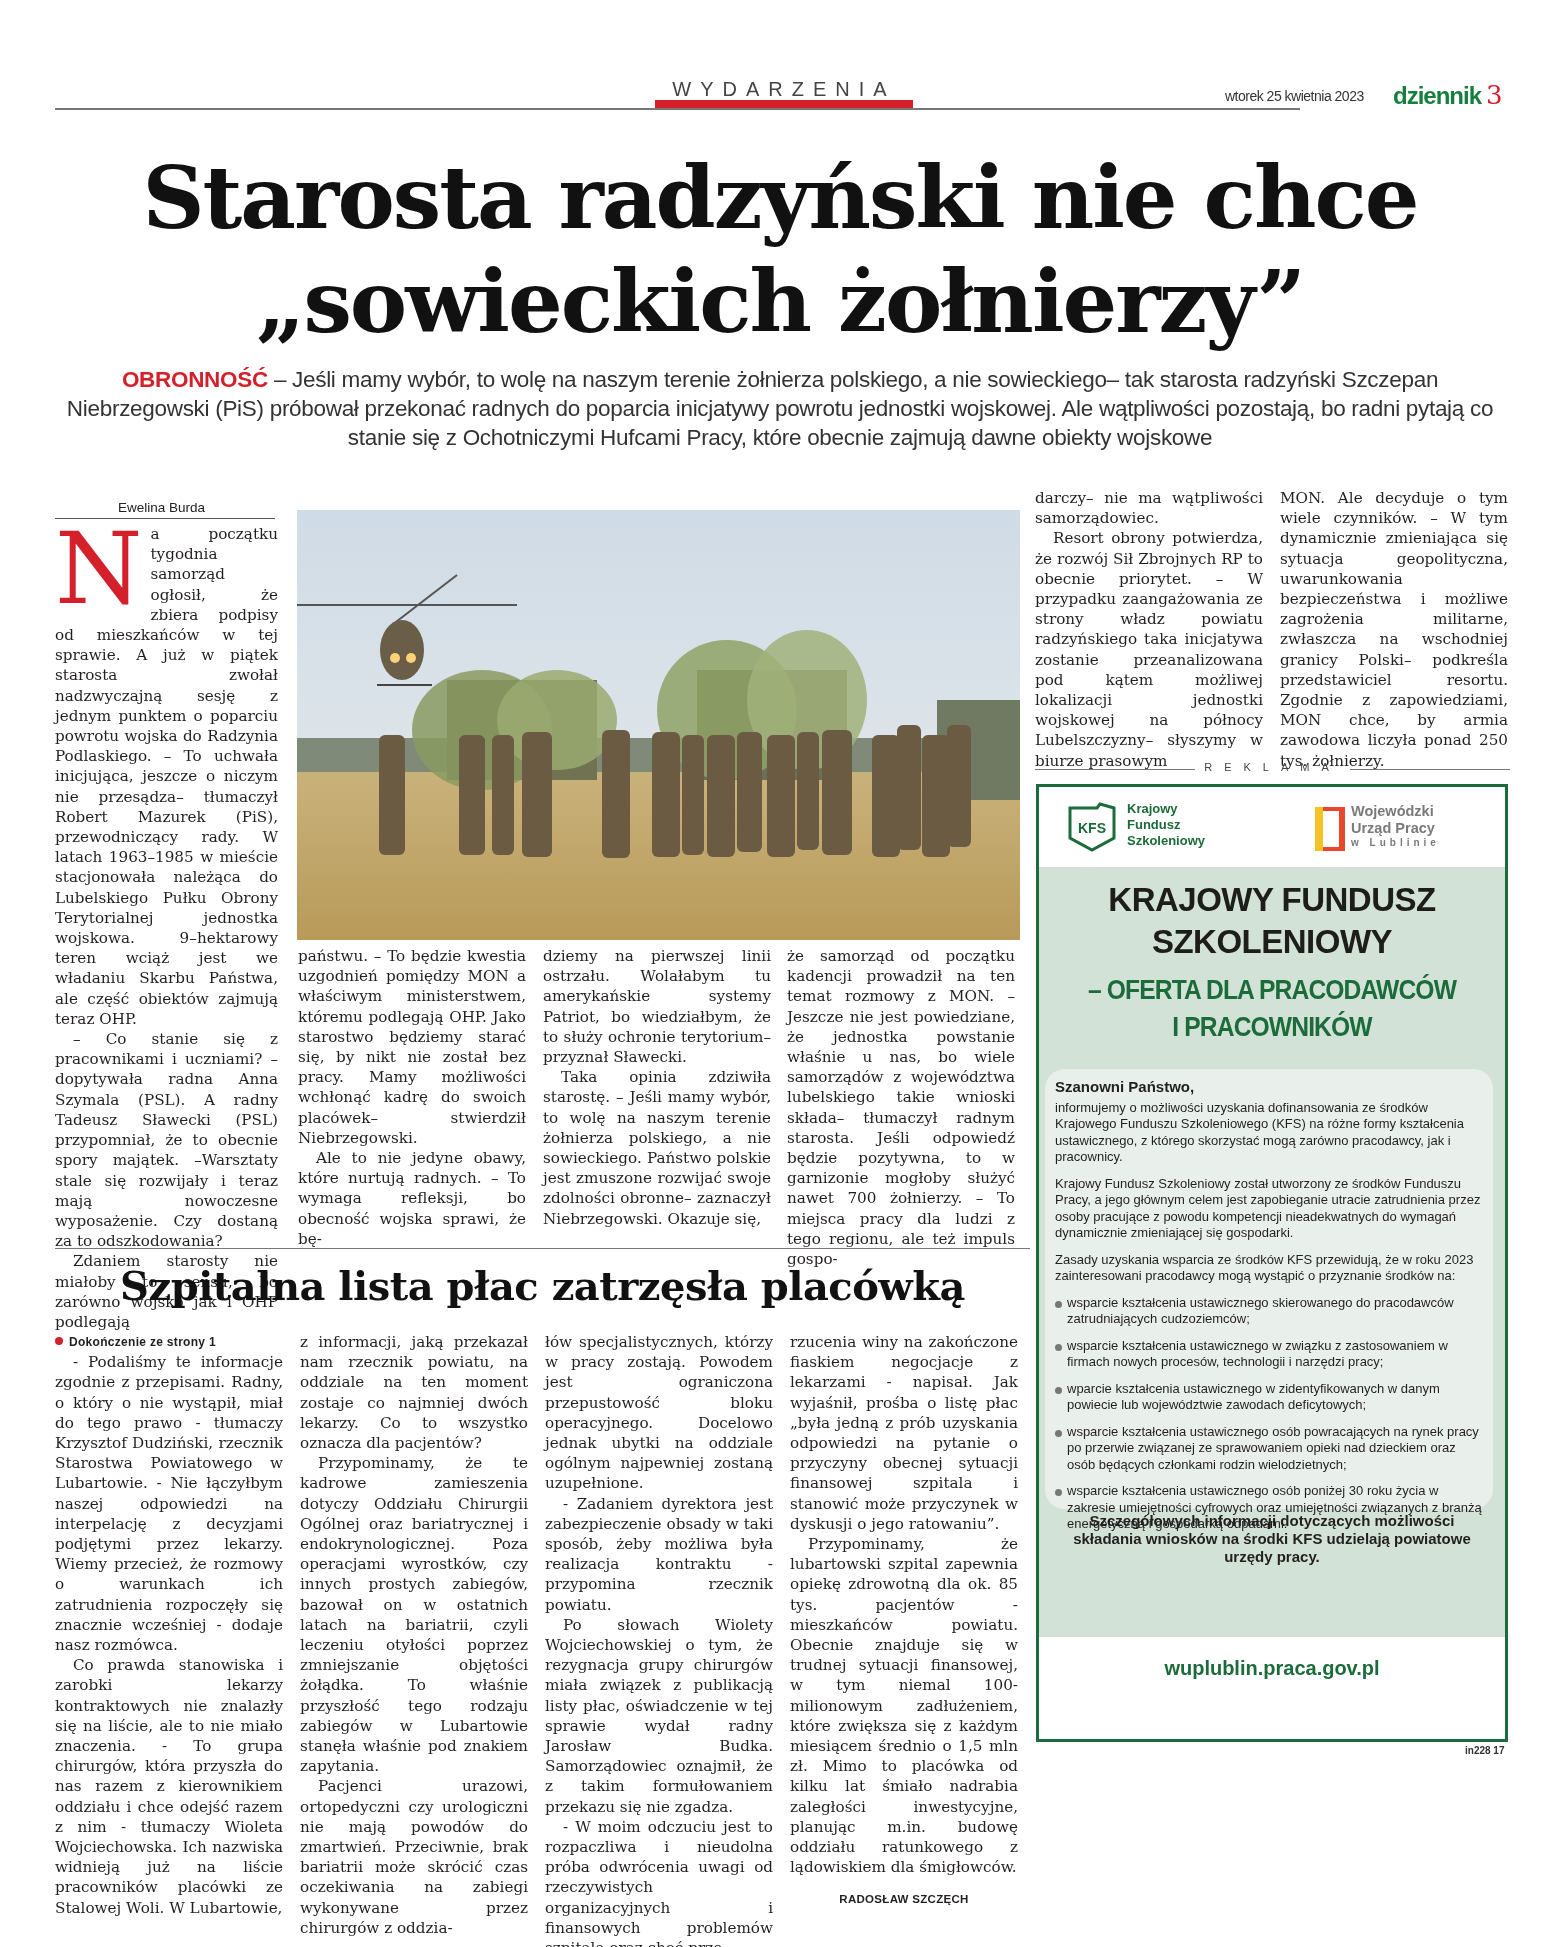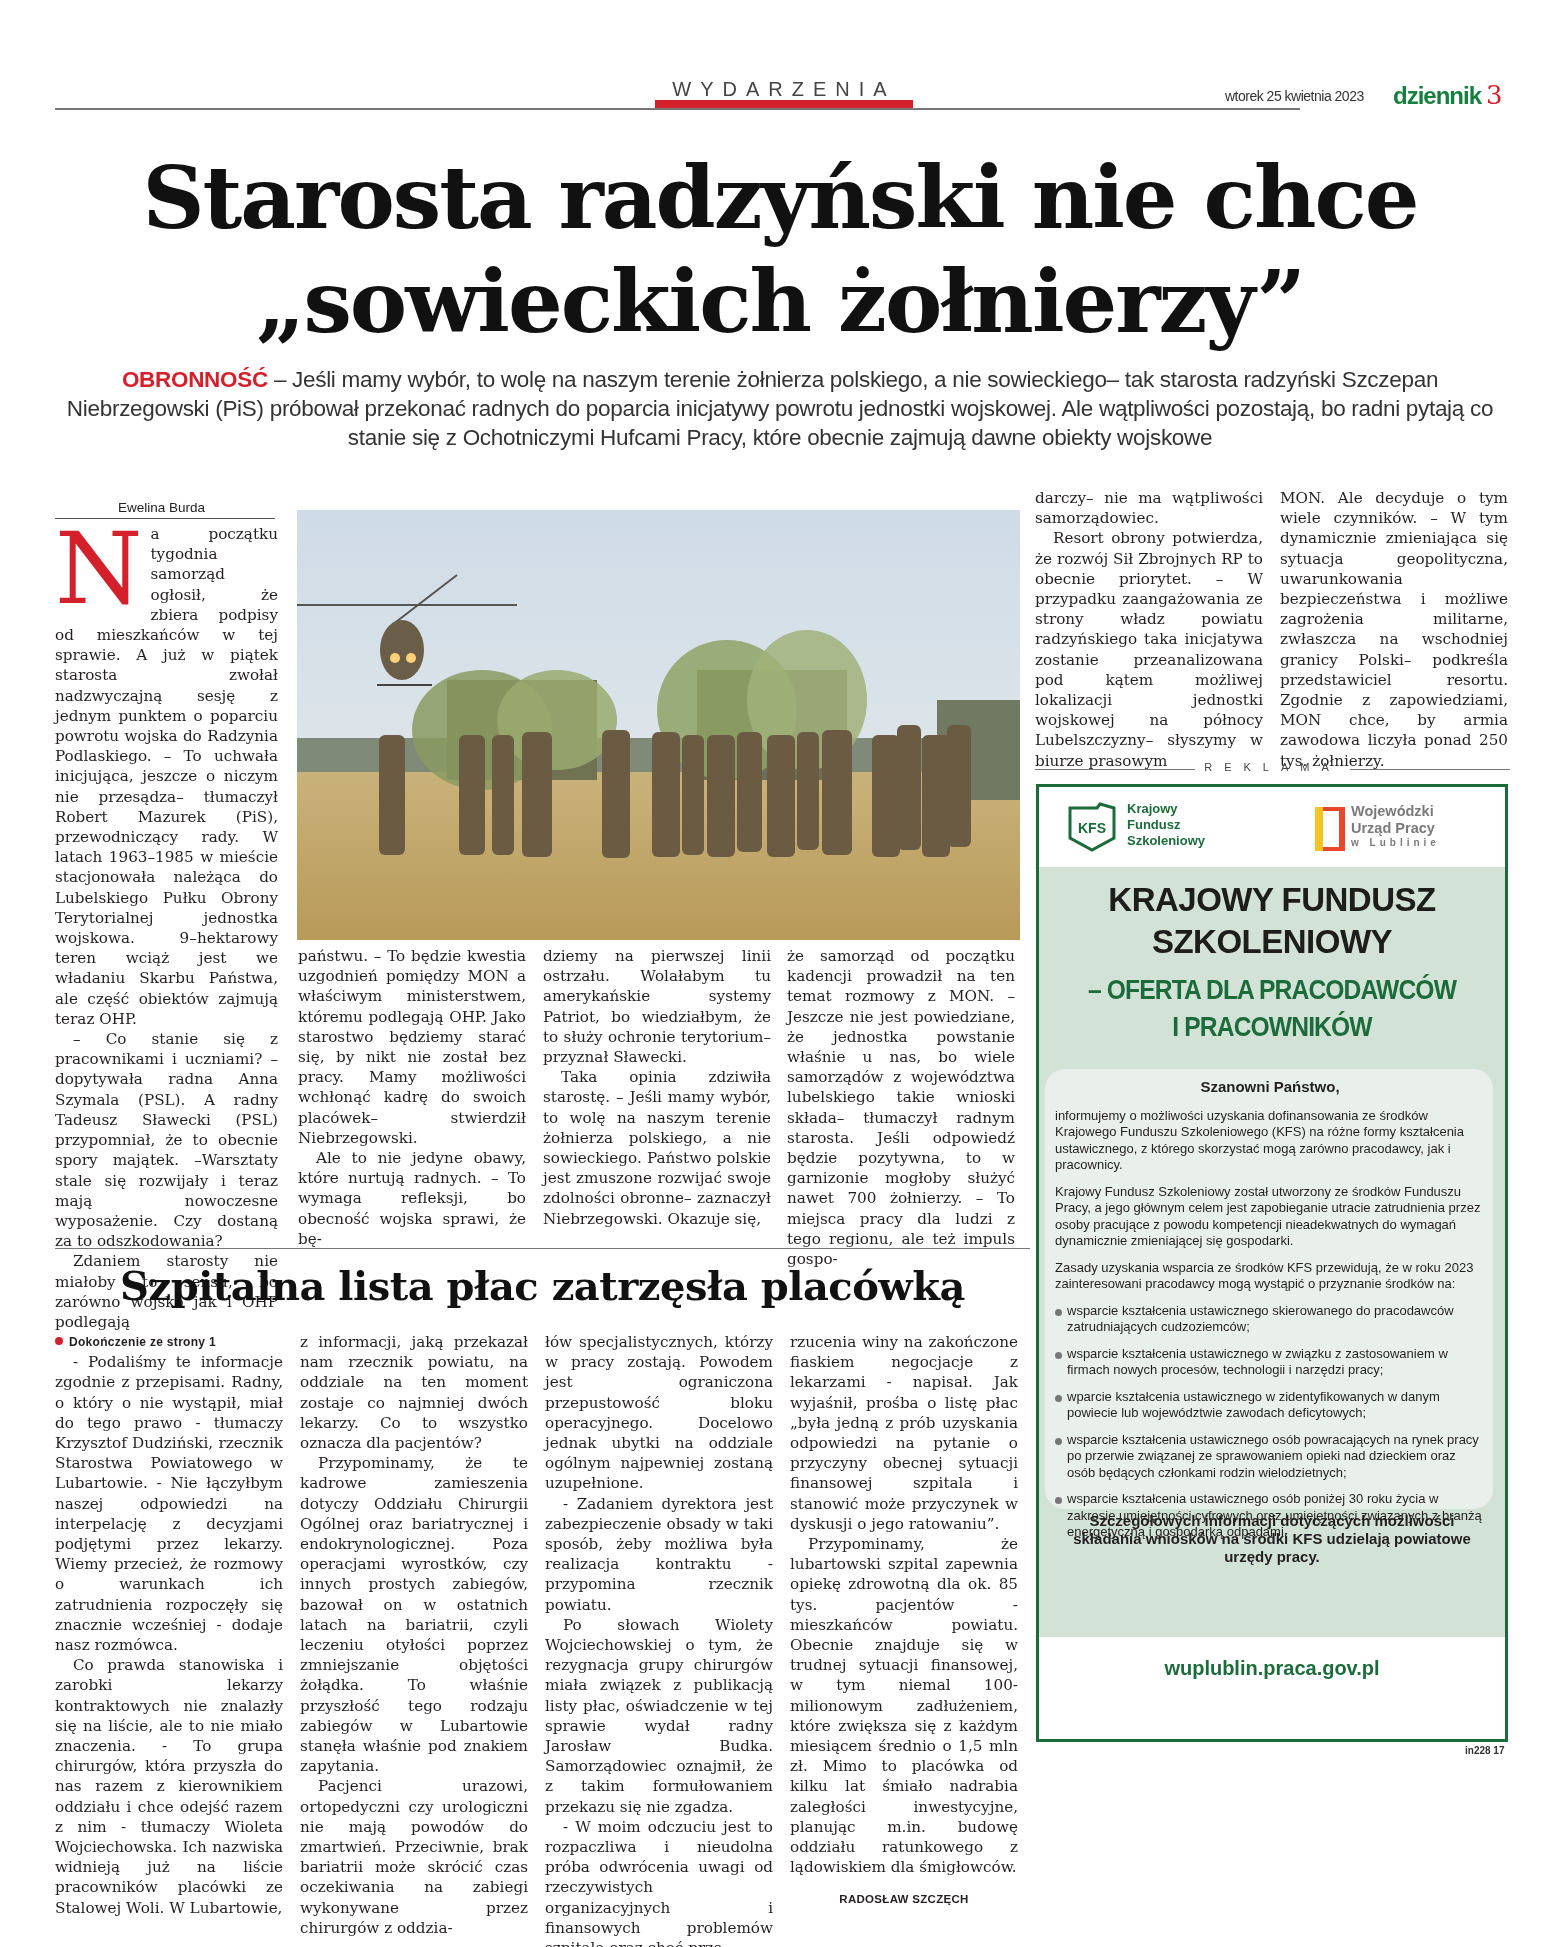--- a/index.html
+++ b/index.html
@@ -44,21 +44,21 @@
   .reklama .line { position: absolute; top: 7px; height: 1px; background: #777; }
   .reklama .lbl { position: absolute; left: 0; width: 100%; text-align: center; top: -1px; font-family: "Liberation Sans", sans-serif; font-size: 11px; letter-spacing: 12px; color: #444; }
 
   .ad { left: 1036px; top: 784px; width: 472px; height: 958px; border: 3px solid #1c6b3a; background: #fff; }
   .ad-logos { position: absolute; left: 0; top: 0; width: 466px; height: 80px; background: #fff; }
   .ad-main { position: absolute; left: 0; top: 80px; width: 466px; height: 770px; background: #d3e2d7; }
   .ad-title { position: absolute; left: 0; top: 12px; width: 100%; text-align: center; font-family: "Liberation Sans", sans-serif; font-weight: bold; font-size: 33px; line-height: 42px; color: #1d1d1b; letter-spacing: -0.5px; }
   .ad-sub { position: absolute; left: 0; top: 104px; width: 100%; text-align: center; font-family: "Liberation Sans", sans-serif; font-weight: bold; font-size: 28px; line-height: 37px; color: #1c6b3a; letter-spacing: -1px; transform: scaleX(0.88); }
   .ad-box { position: absolute; left: 6px; top: 202px; width: 448px; height: 440px; background: #e9f0eb; border-radius: 20px; padding: 10px 8px 0 10px;
     font-family: "Liberation Sans", sans-serif; font-size: 13px; line-height: 16.5px; color: #231f20; }
-  .ad-box .greet { text-align: center; font-weight: bold; font-size: 15px; margin-bottom: 12px; }
+  .ad-box .greet { font-weight: bold; font-size: 15px; margin-bottom: 4px; }
   .ad-box p { margin-bottom: 10px; }
   .ad-box ul { list-style: none; }
   .ad-box li { position: relative; padding-left: 12px; margin-bottom: 10px; }
   .ad-box li::before { content: ""; position: absolute; left: 0; top: 6px; width: 7px; height: 7px; border-radius: 50%; background: #777; }
   .ad-foot { position: absolute; left: 0; top: 645px; width: 100%; text-align: center; font-family: "Liberation Sans", sans-serif; font-weight: bold; font-size: 15px; line-height: 18px; color: #231f20; padding: 0 15px; }
   .ad-url { position: absolute; left: 0; top: 870px; width: 100%; text-align: center; font-family: "Liberation Sans", sans-serif; font-weight: bold; font-size: 20px; color: #1c6b3a; }
   .ad-code { left: 1465px; top: 1745px; font-family: "Liberation Sans", sans-serif; font-weight: bold; font-size: 10px; color: #333; }
 
   
   .rule2 { left: 55px; top: 1248px; width: 975px; height: 1px; background: #777; }

